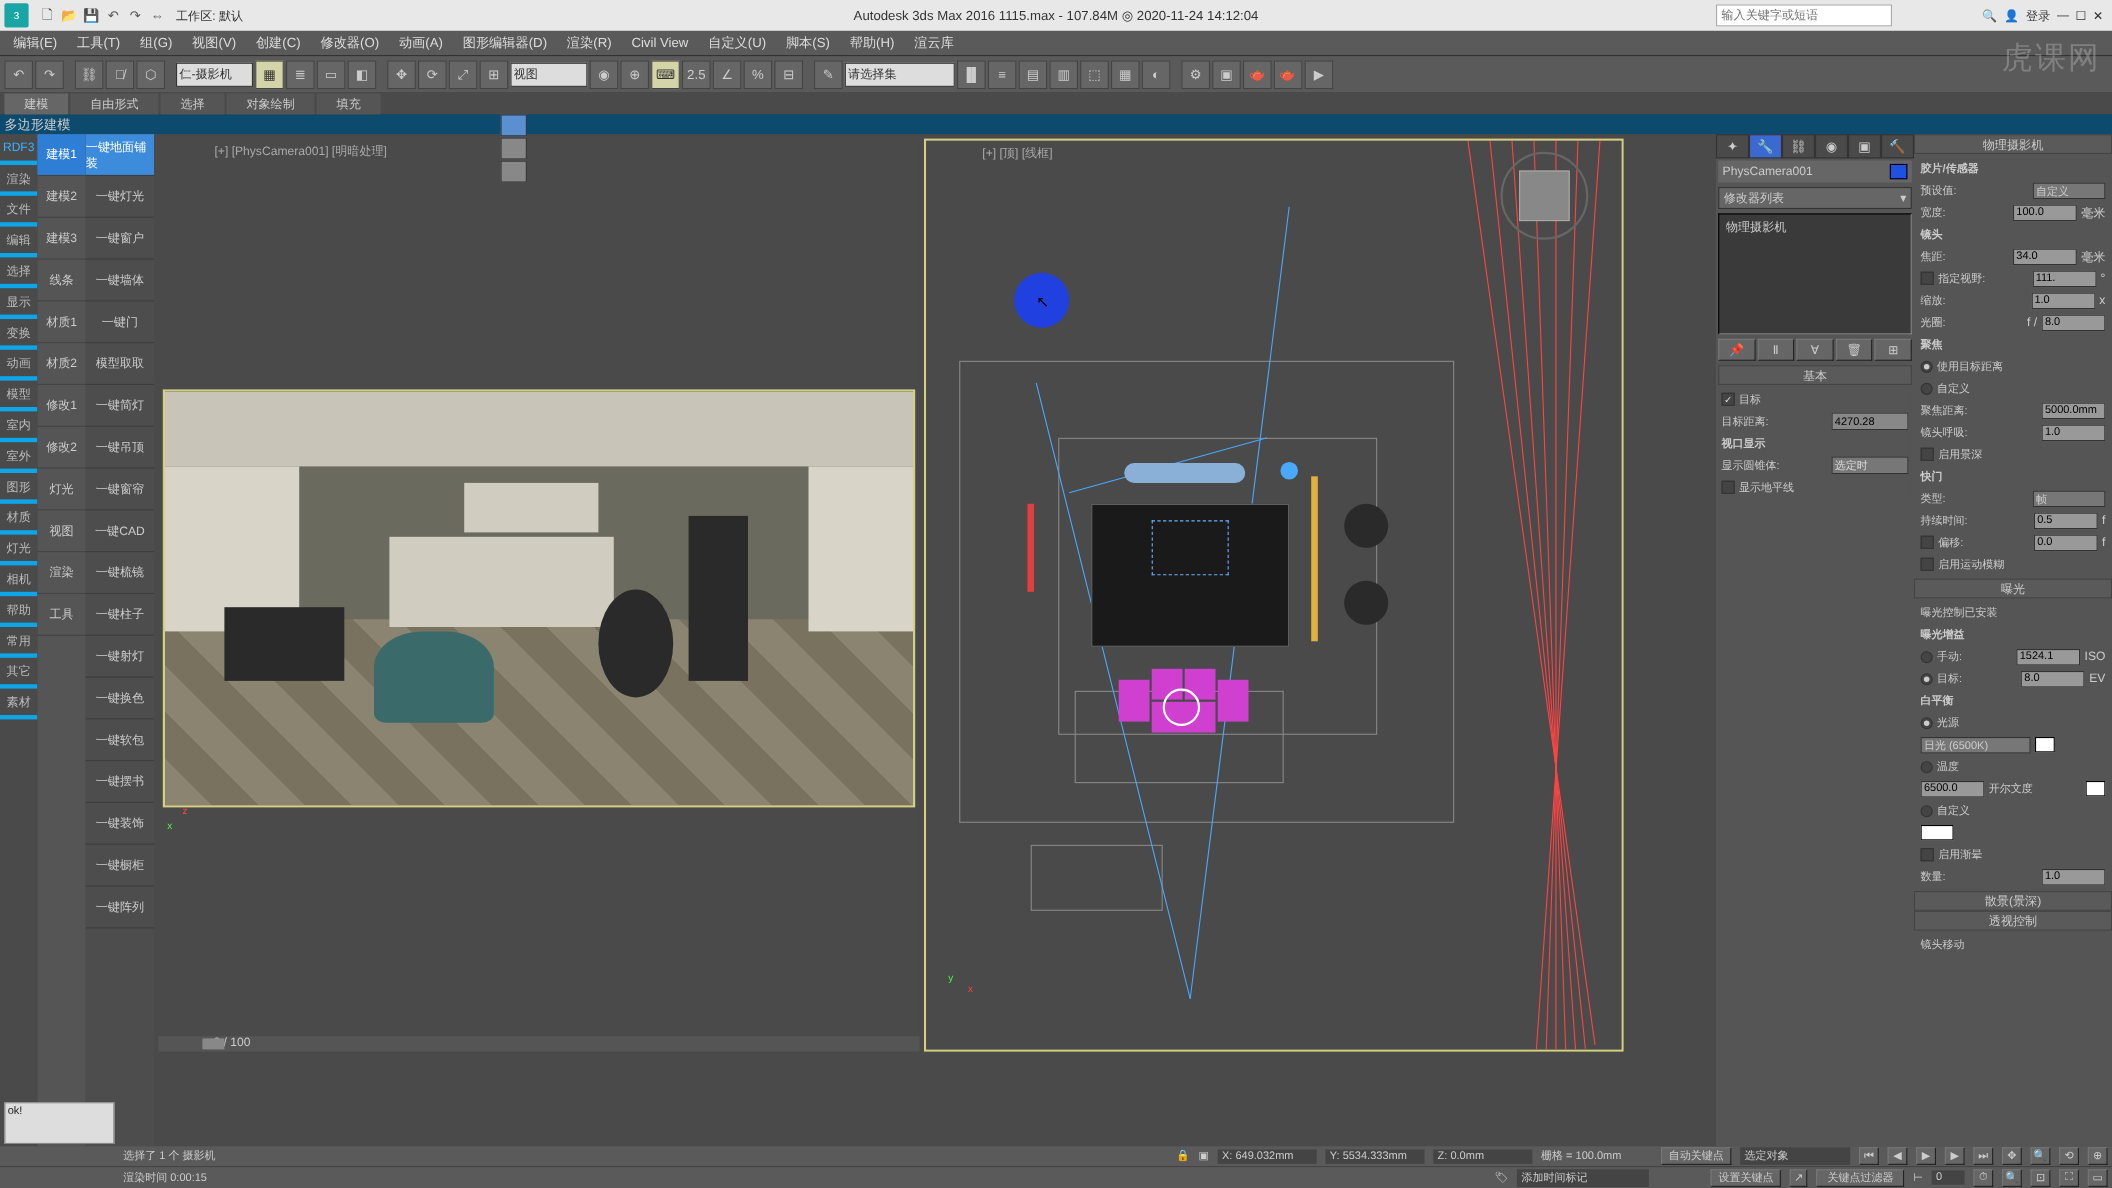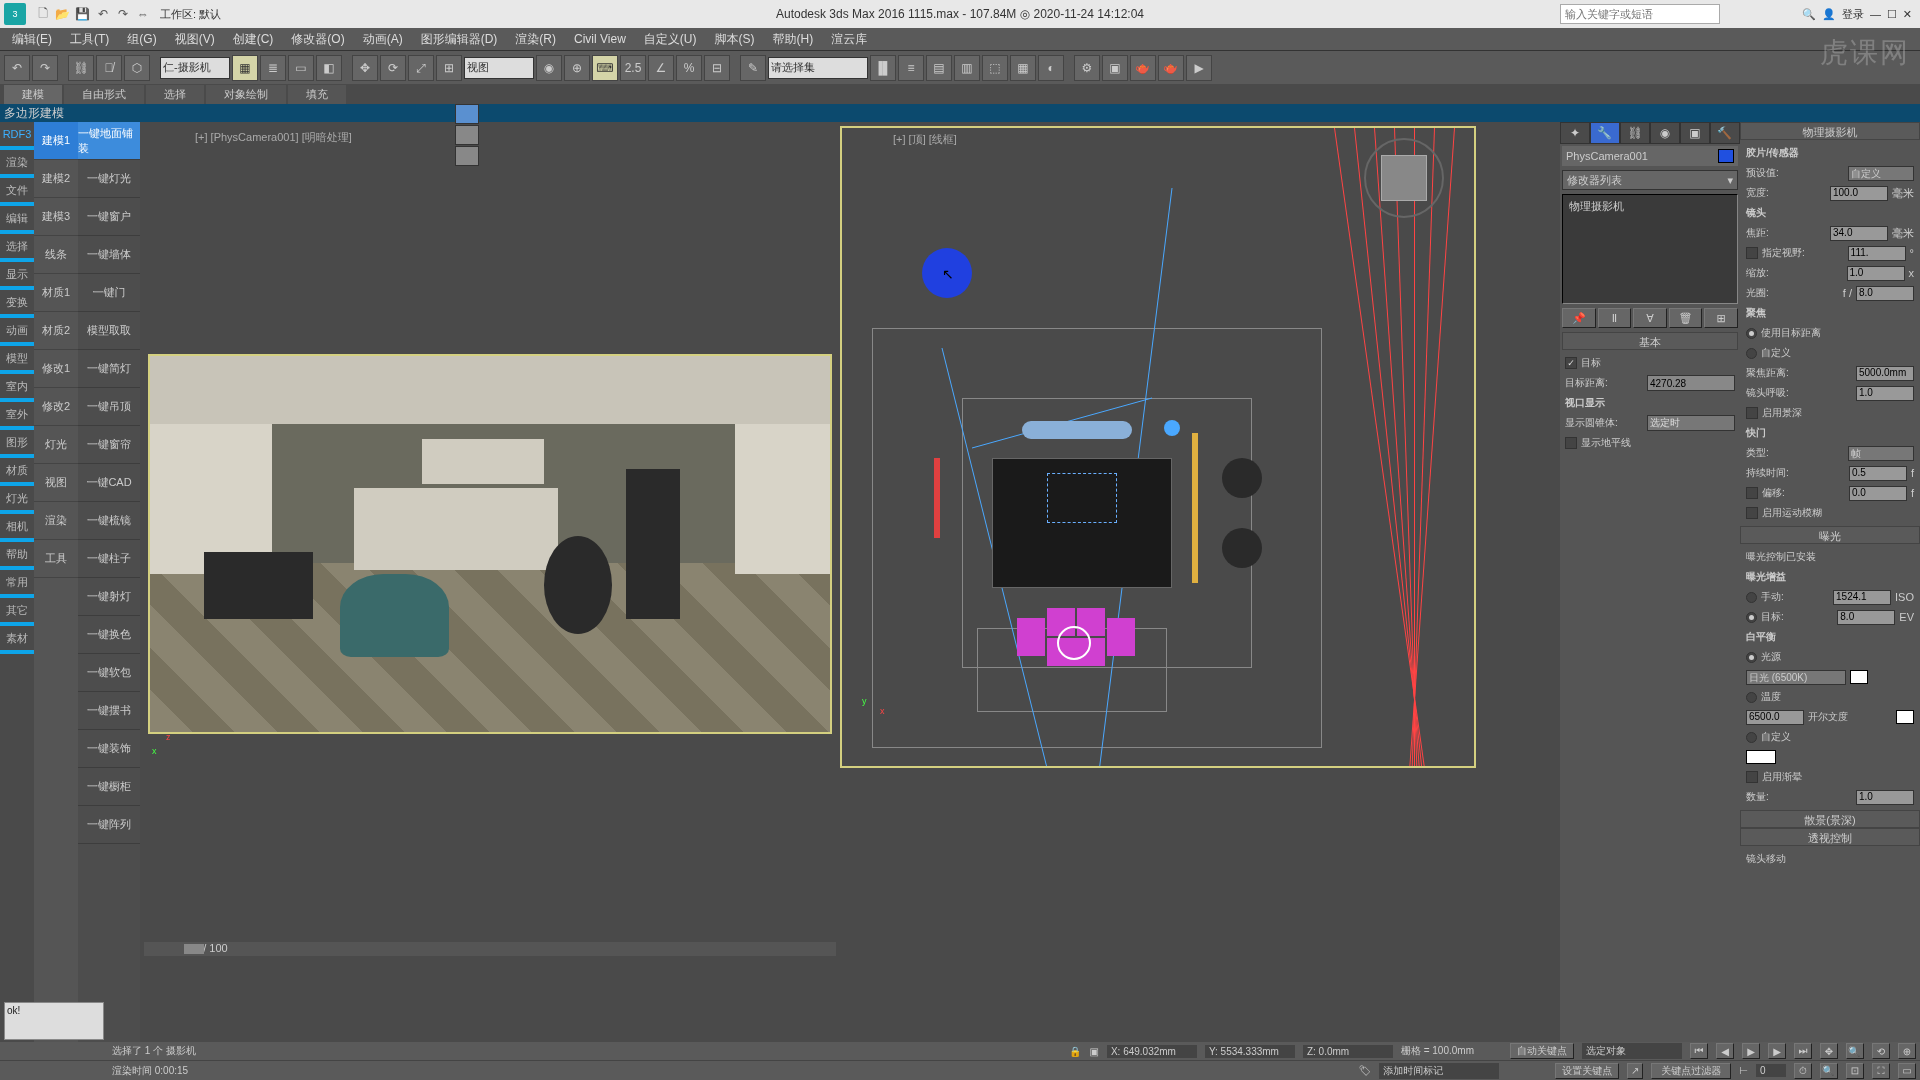--- a/index.html
+++ b/index.html
@@ -30,21 +30,21 @@
 .sidepanel .sp.active { color:#3cb0ff; }
 .sidecol { width:44px; background:#555; display:flex; flex-direction:column; }
 .sidecol .sc { height:38px; display:flex; align-items:center; justify-content:center; font-size:11px; border-bottom:1px solid #444; }
 .sidecol .sc.hl { background:#2e7ed6; color:#fff; }
 .sidecol2 { width:62px; background:#4d4d4d; display:flex; flex-direction:column; }
 .sidecol2 .sc2 { height:38px; display:flex; align-items:center; justify-content:center; font-size:11px; border-bottom:1px solid #3d3d3d; }
 .sidecol2 .sc2.hl { background:#3d8cdc; color:#fff; }
 .viewports { flex:1; position:relative; background:#4a4a4a; }
 .vp { position:absolute; background:#4a4a4a; }
 .vp.left { left:4px; top:4px; width:692px; height:830px; }
-.vp.right { left:700px; top:4px; width:636px; height:642px; border:2px solid #d4d080; }
+.vp.right { left:700px; top:4px; width:636px; height:830px; border:2px solid #d4d080; }
 .vp .vplabel { position:absolute; top:4px; left:6px; font-size:11px; color:#aaa; z-index:5;padding-left:45px; }
 .vp.left .perspective { position:absolute; top:228px; left:4px; right:4px; height:380px; border:2px solid #d4d080; background:linear-gradient(#888,#555); overflow:hidden; }
 .persp-content { width:100%; height:100%; background:#6a6a5e; position:relative; }
 .persp-content .wall { position:absolute; background:#d8d4c8; }
 .persp-content .floor { position:absolute; bottom:0; left:0; right:0; height:45%; background:repeating-linear-gradient(45deg,#8a8470,#8a8470 30px,#78725e 30px,#78725e 60px); }
 .persp-content .ceiling { position:absolute; top:0; left:0; right:0; height:18%; background:#c8c4b8; }
 .persp-content .darkfurn { position:absolute; background:#2a2a2a; }
 .persp-content .lightfurn { position:absolute; background:#d0ccc0; }
 .persp-content .tealchair { position:absolute; background:#3a6a6a; border-radius:40% 40% 10% 10%; }
 .vp.right .topcontent { position:absolute; inset:0; background:#4a4a4a; overflow:hidden; }
@@ -74,21 +74,21 @@
 .cmdpanel .btngrid .gb { height:20px; background:#666; display:flex; align-items:center; justify-content:center; border:1px outset #777; font-size:10px; }
 .cmdpanel .stackbox { height:110px; background:#3a3a3a; margin:2px; border:1px inset #333; padding:2px; }
 .cmdpanel .stackbox .stackitem { padding:2px 4px; }
 .cmdpanel .stackicons { height:20px; display:flex; gap:2px; margin:2px; }
 .cmdpanel .stackicons .si { flex:1; background:#666; border:1px outset #777; display:flex; align-items:center; justify-content:center; }
 .cmdpanel .rollup { margin:2px; }
 .cmdpanel .rollhead { height:18px; background:#5a5a5a; text-align:center; line-height:18px; border:1px solid #444; font-size:11px; }
 .cmdpanel .rollbody { background:#555; padding:3px; }
 .cmdpanel .row { display:flex; align-items:center; height:20px; gap:4px; }
 .cmdpanel .row label { flex:1; font-size:10px; }
-.cmdpanel .row .spin { width:88px; height:16px; background:#888; border:1px solid #333; font-size:10px; padding:0 2px; color:#000; display:flex; align-items:center; }
+.cmdpanel .row .spin { width:70px; height:16px; background:#888; border:1px solid #333; font-size:10px; padding:0 2px; color:#000; display:flex; align-items:center; }
 .cmdpanel .chk { width:12px; height:12px; border:1px solid #333; background:#444; display:inline-block; }
 .cmdpanel .chk.on::after { content:"✓"; font-size:9px; color:#ddd; display:block; line-height:10px; text-align:center; }
 .rightpanel { width:180px; background:#555; display:flex; flex-direction:column; font-size:11px; }
 .rightpanel .rollhead { height:18px; background:#5a5a5a; text-align:center; line-height:18px; border:1px solid #444; font-size:11px; }
 .rightpanel .rollbody { padding:3px 6px; }
 .rightpanel .row { display:flex; align-items:center; height:20px; gap:4px; }
 .rightpanel .row label { flex:1; font-size:10px; }
 .rightpanel .row .spin { width:58px; height:15px; background:#999; border:1px solid #333; font-size:10px; padding:0 2px; color:#000; }
 .rightpanel .row .dd { width:66px; height:15px; background:#777; border:1px solid #333; font-size:10px; padding:0 2px; }
 .rightpanel .row .radio { width:11px; height:11px; border:1px solid #333; border-radius:50%; background:#444; }

